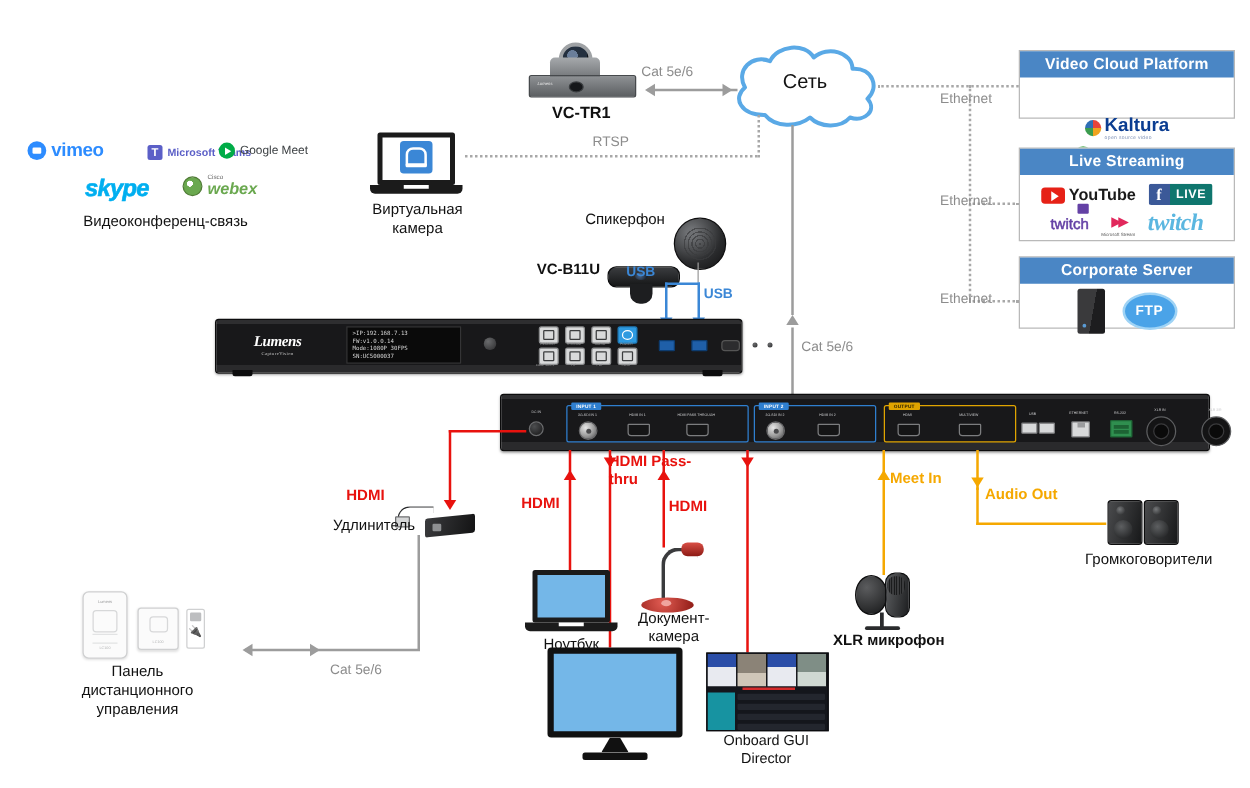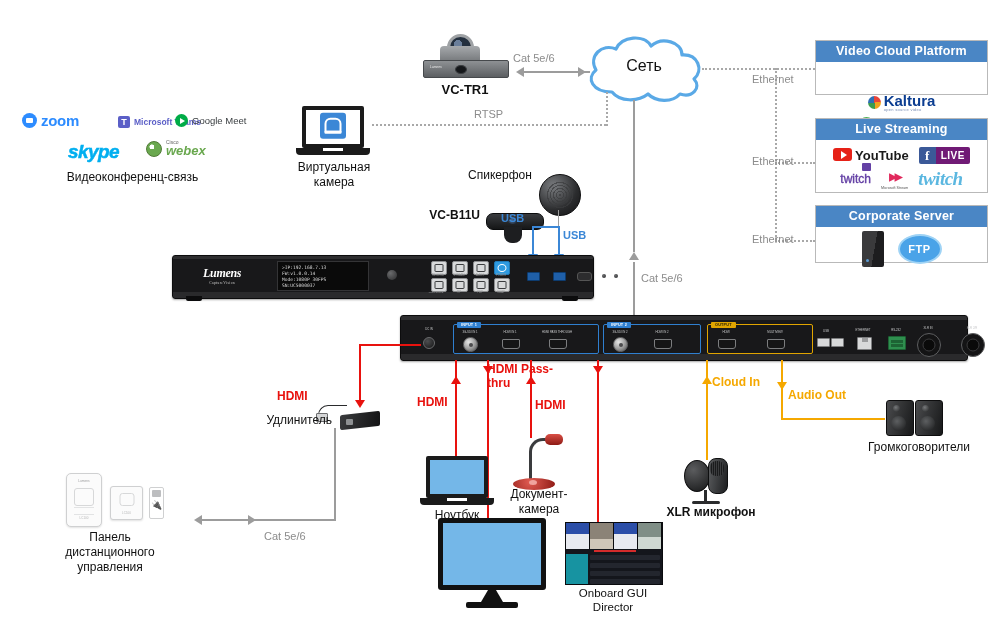--- a/index.html
+++ b/index.html
@@ -24,30 +24,30 @@
   .logo{display:inline-flex;align-items:center;gap:3px;font-weight:bold;line-height:1;}
   .kaltura{color:#0b3d91;font-size:15px;margin-top:24px;}
   .kaltura .kdot{width:13px;height:13px;border-radius:50%;
     background:conic-gradient(#e8443a 0 25%,#f0a31e 0 50%,#3b9c4e 0 75%,#2f6fb5 0);}
   .kaltura .sub{display:block;font-size:4px;color:#7c8fb5;font-weight:normal;letter-spacing:.3px;}
   .panopto{color:#2b2b2b;font-size:17px;font-weight:600;}
   .panopto .pmark{width:15px;height:15px;border-radius:50%;background:#4caf50;
     display:inline-flex;align-items:center;justify-content:center;}
   .panopto .pmark::after{content:"";border-left:6px solid #fff;border-top:4px solid transparent;
     border-bottom:4px solid transparent;margin-left:2px;}
-  .yt{background:#ffffff;display:inline-flex;align-items:flex-start;gap:3px;font-size:13px;
+  .yt{background:#ffffff;display:inline-flex;align-items:flex-end;gap:3px;font-size:13px;
       color:#1a1a1a;font-weight:bold;}
   .yt .play{width:19px;height:13px;background:#e62117;border-radius:3px;
     display:inline-flex;align-items:center;justify-content:center;}
   .yt .play::after{content:"";border-left:6px solid #fff;border-top:4px solid transparent;
     border-bottom:4px solid transparent;margin-left:2px;}
   .fblive{display:inline-flex;align-items:stretch;height:17px;border-radius:2px;overflow:hidden;}
   .fblive .f{background:#3b5998;color:#fff;width:17px;display:flex;align-items:center;
     justify-content:center;font-size:13px;font-weight:bold;font-family:"Liberation Serif",serif;}
-  .fblive .l{background:#701a75;color:#fff;font-size:10px;font-weight:bold;
+  .fblive .l{background:#0f766e;color:#fff;font-size:10px;font-weight:bold;
     padding:0 5px;display:flex;align-items:center;letter-spacing:.5px;}
   .twitch{color:#6441a5;font-size:12px;font-weight:normal;position:relative;
     -webkit-text-stroke:.4px #6441a5;}
   .twitch .tbox{position:absolute;top:-9px;right:0;width:9px;height:8px;background:#6441a5;
     border-radius:1px;}
   .mstream{display:inline-flex;flex-direction:column;align-items:center;}
   .mstream .arrow{color:#e1285c;font-size:17px;line-height:1;font-weight:bold;letter-spacing:-3px;}
   .mstream .cap{font-size:3.6px;color:#555;margin-top:1px;}
   .vimeo{color:#5bb7e0;font-size:19px;font-style:italic;font-weight:bold;
     font-family:"Liberation Serif",serif;letter-spacing:-.5px;}
@@ -262,21 +262,21 @@
   .gui .rw{height:5px;margin-bottom:3px;background:#23262e;border-radius:1px;}
   .cloud{position:absolute;}
 </style>
 </head>
 <body>
 
 <div class="stage">
 
   <div class="vclogo zoomlogo" style="left:22px;top:112px;">
     <span class="cam"></span>
-    <span>zoom</span>
+    <span>vimeo</span>
   </div>
   <div class="vclogo teams" style="left:118px;top:116px;">
     <span class="t">T</span>
     <span>Microsoft Teams</span>
   </div>
   <div class="vclogo gmeet" style="left:175px;top:114px;">
     <span class="g"></span>
     <span>Google Meet</span>
   </div>
   <div class="vclogo skype" style="left:68px;top:141px;">
@@ -530,21 +530,21 @@
   <div class="arw red up" style="left:526px;top:376px;"></div>
   <div class="redlbl" style="left:535px;top:399px;">HDMI</div>
 
   <div class="line red" style="left:597px;top:360px;width:2px;height:162px;"></div>
   <div class="arw red down" style="left:593px;top:366px;"></div>
 
   <div class="redlbl" style="left:277px;top:390px;">HDMI</div>
 
   <div class="line yellow" style="left:706px;top:360px;width:2px;height:100px;"></div>
   <div class="arw yellow up" style="left:702px;top:376px;"></div>
-  <div class="yellowlbl" style="left:712px;top:375px;">Cloud In</div>
+  <div class="yellowlbl" style="left:712px;top:375px;">Meet In</div>
 
   <div class="line yellow" style="left:781px;top:360px;width:2px;height:32px;"></div>
   <div class="line yellow" style="left:781px;top:418px;width:104px;height:2px;"></div>
   <div class="line yellow" style="left:781px;top:390px;width:2px;height:30px;"></div>
   <div class="arw yellow down" style="left:777px;top:382px;"></div>
   <div class="yellowlbl" style="left:788px;top:388px;">Audio Out</div>
 
   <div class="extender" style="left:318px;top:405px;width:66px;height:28px;">
     <div class="cable"></div>
     <div class="plug"></div>

